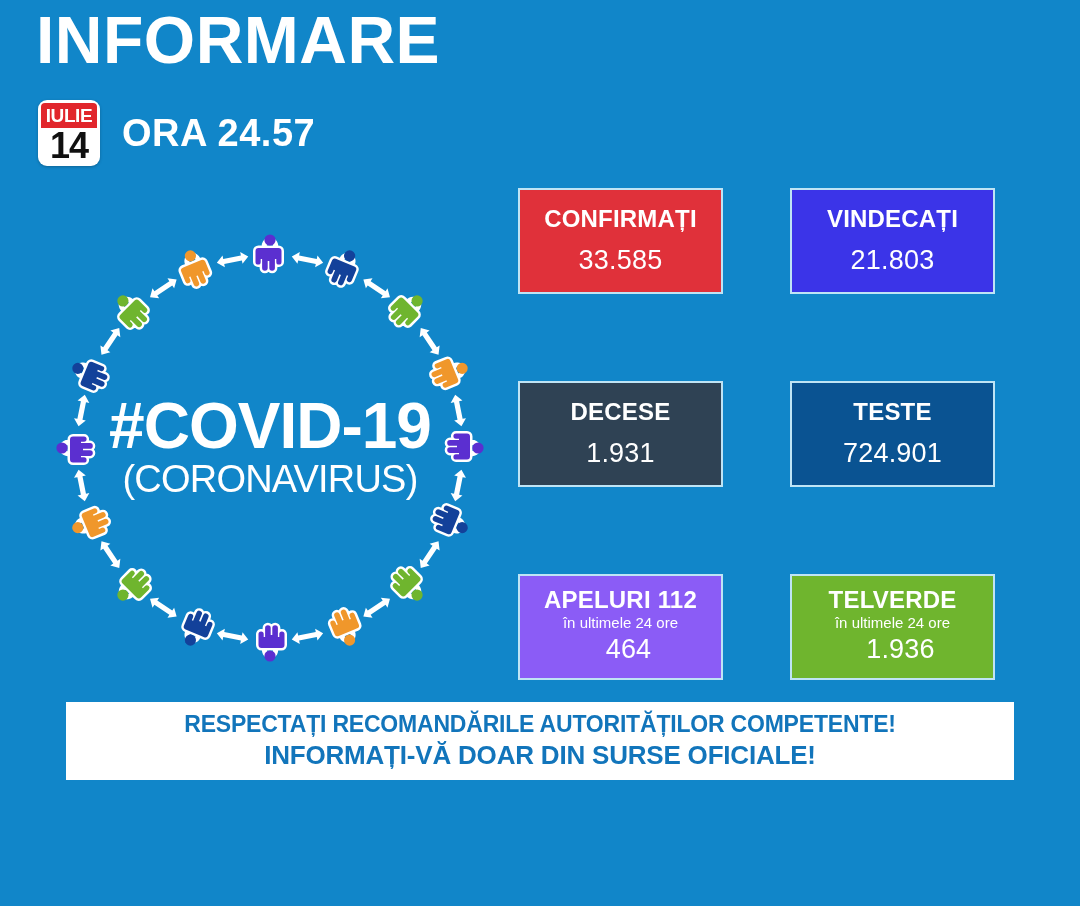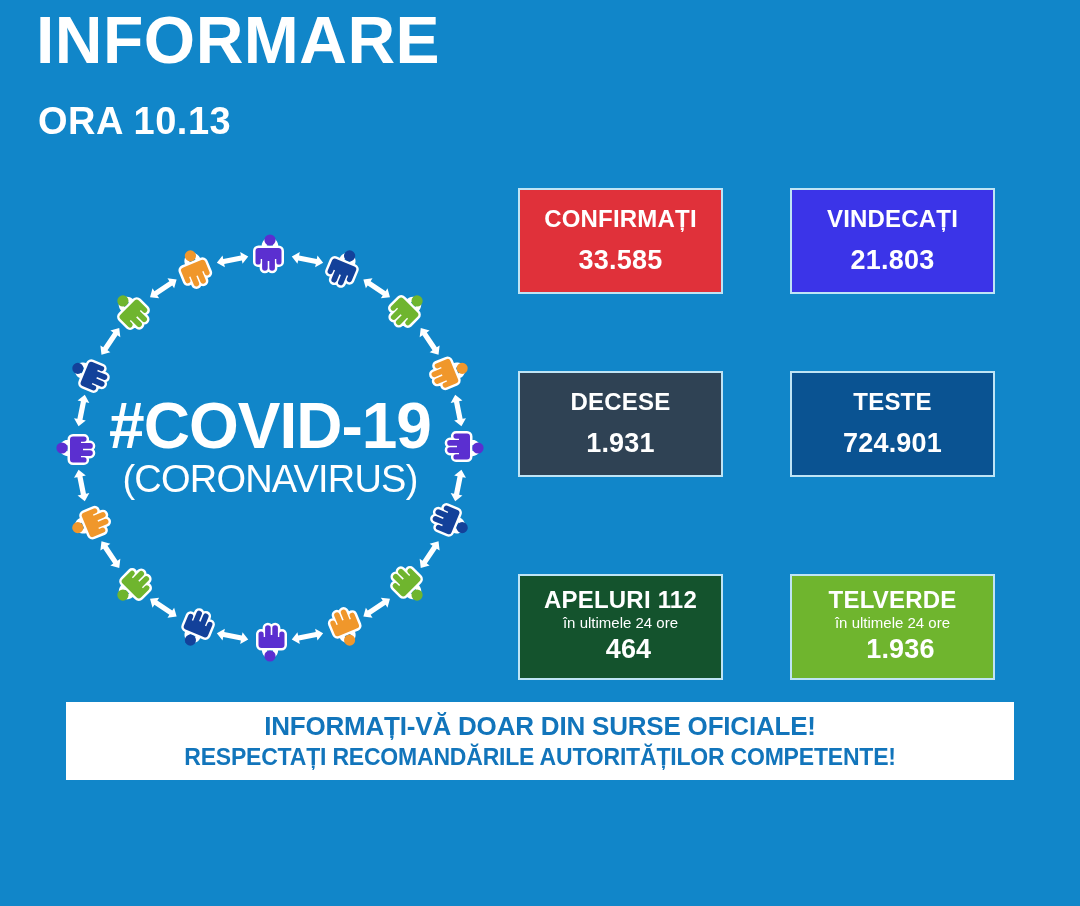--- a/index.html
+++ b/index.html
@@ -133,32 +133,32 @@
     box-sizing: border-box;
     display: flex;
     flex-direction: column;
     justify-content: center;
     color: #ffffff;
     text-align: center;
   }
   .stat-card.col-left  { left: 0; }
   .stat-card.col-right { left: 272px; }
   .stat-card.row-1 { top: 0; }
-  .stat-card.row-2 { top: 183px; }
+  .stat-card.row-2 { top: 193px; }
   .stat-card.row-3 { top: 386px; }
 
   .stat-label {
     font-size: 24px;
     font-weight: bold;
     letter-spacing: 0.2px;
     line-height: 1.1;
   }
   .stat-value {
     font-size: 27px;
-    font-weight: bold;
+    font-weight: normal;
     letter-spacing: 0.2px;
     line-height: 1.1;
     margin-top: 14px;
   }
   .stat-card.has-note .stat-label { margin-top: -2px; }
   .stat-note {
     font-size: 15px;
     font-weight: normal;
     line-height: 1.15;
     margin-top: 1px;
@@ -201,21 +201,25 @@
     height: 116px;
   }
 </style>
 </head>
 <body>
 
 <div id="header">
   <div id="page-title">INFORMARE</div>
 
   <div id="date-row">
-    <div id="time-label">ORA 10.13</div>
+    <div id="calendar-icon">
+      <div class="cal-month">IULIE</div>
+      <div class="cal-day">14</div>
+    </div>
+    <div id="time-label">ORA 24.57</div>
   </div>
 </div>
 
 <div id="covid-graphic">
   <svg width="460" height="460" viewBox="0 0 460 460">
     <g id="people-ring">
         <g transform="translate(230.00,38.00) rotate(0.00)">
           <path d="M0,-16 a5.6,5.6 0 1,1 -0.1,0 z M-8.5,-8 h17 a3,3 0 0 1 3,3 v11 a2.6,2.6 0 0 1 -5.2,0 v-3 h-1.4 v9 a2.8,2.8 0 0 1 -5.6,0 v-7 h-1.6 v7 a2.8,2.8 0 0 1 -5.6,0 v-9 h-1.4 v3 a2.6,2.6 0 0 1 -5.2,0 v-11 a3,3 0 0 1 3,-3 z" fill="none" stroke="#ffffff" stroke-width="5" stroke-linejoin="round"></path>
           <circle cx="0" cy="-16" r="5.6" fill="#5b2fd0"></circle>
           <path d="M-8.5,-8 h17 a3,3 0 0 1 3,3 v11 a2.6,2.6 0 0 1 -5.2,0 v-3 h-1.4 v9 a2.8,2.8 0 0 1 -5.6,0 v-7 h-1.6 v7 a2.8,2.8 0 0 1 -5.6,0 v-9 h-1.4 v3 a2.6,2.6 0 0 1 -5.2,0 v-11 a3,3 0 0 1 3,-3 z" fill="#5b2fd0"></path>
@@ -331,35 +335,35 @@
       <div class="stat-value">21.803</div>
     </div>
     <div class="stat-card col-left row-2" style="background: rgb(47, 66, 84); border-color: rgb(191, 228, 245);">
       <div class="stat-label">DECESE</div>
       <div class="stat-value">1.931</div>
     </div>
     <div class="stat-card col-right row-2" style="background: rgb(10, 83, 146); border-color: rgb(191, 228, 245);">
       <div class="stat-label">TESTE</div>
       <div class="stat-value">724.901</div>
     </div>
-    <div class="stat-card col-left row-3 has-note" style="background: #14532d; border-color: rgb(191, 228, 245);">
+    <div class="stat-card col-left row-3 has-note" style="background: #8b5cf6; border-color: rgb(191, 228, 245);">
       <div class="stat-label">APELURI 112</div>
       <div class="stat-note">în ultimele 24 ore</div>
       <div class="stat-value">464</div>
     </div>
     <div class="stat-card col-right row-3 has-note" style="background: rgb(111, 181, 46); border-color: rgb(191, 228, 245);">
       <div class="stat-label">TELVERDE</div>
       <div class="stat-note">în ultimele 24 ore</div>
       <div class="stat-value">1.936</div>
     </div>
   </div>
 
 <div id="notice-banner">
+  <div id="notice-line-2">RESPECTAȚI RECOMANDĂRILE AUTORITĂȚILOR COMPETENTE!</div>
   <div id="notice-line-1">INFORMAȚI-VĂ DOAR DIN SURSE OFICIALE!</div>
-  <div id="notice-line-2">RESPECTAȚI RECOMANDĂRILE AUTORITĂȚILOR COMPETENTE!</div>
 </div>
 
 <div id="footer">
 
   
 
   
 
   
 

